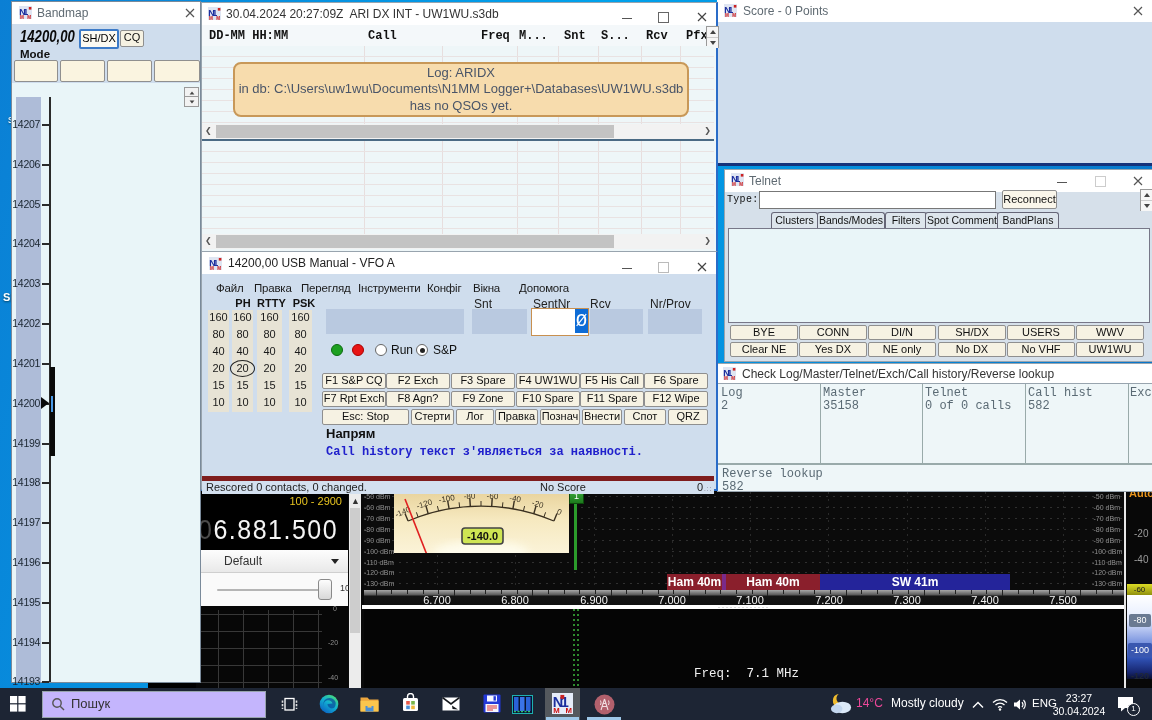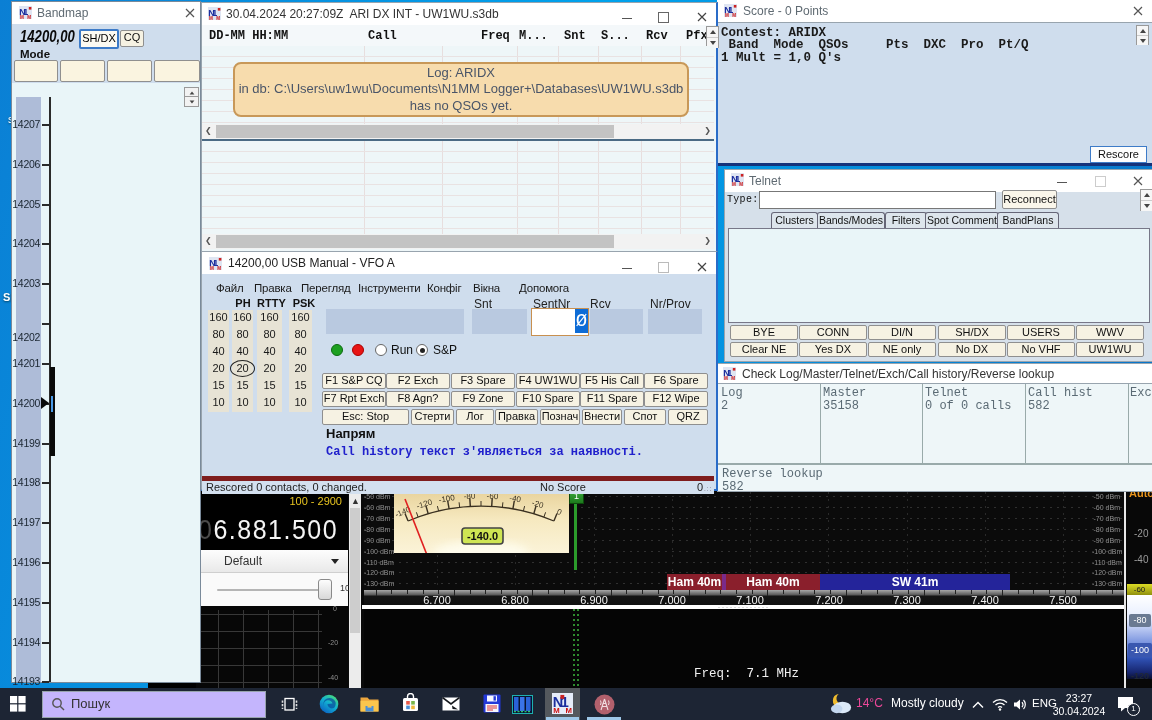--- a/index.html
+++ b/index.html
@@ -253,21 +253,21 @@
       <div class="freqlab" style="left:-5px;top:116px">14207</div>
       <div class="ab" style="left:30px;top:122px;width:7px;height:1.5px;background:#2a2a2a"></div>
       <div class="freqlab" style="left:-5px;top:156px">14206</div>
       <div class="ab" style="left:30px;top:162px;width:7px;height:1.5px;background:#2a2a2a"></div>
       <div class="freqlab" style="left:-5px;top:196px">14205</div>
       <div class="ab" style="left:30px;top:202px;width:7px;height:1.5px;background:#2a2a2a"></div>
       <div class="freqlab" style="left:-5px;top:235px">14204</div>
       <div class="ab" style="left:30px;top:241px;width:7px;height:1.5px;background:#2a2a2a"></div>
       <div class="freqlab" style="left:-5px;top:275px">14203</div>
       <div class="ab" style="left:30px;top:281px;width:7px;height:1.5px;background:#2a2a2a"></div>
-      <div class="freqlab" style="left:-5px;top:329px">14202</div>
+      <div class="freqlab" style="left:-5px;top:315px">14202</div>
       <div class="ab" style="left:30px;top:321px;width:7px;height:1.5px;background:#2a2a2a"></div>
       <div class="freqlab" style="left:-5px;top:355px">14201</div>
       <div class="ab" style="left:30px;top:361px;width:7px;height:1.5px;background:#2a2a2a"></div>
       <div class="freqlab" style="left:-5px;top:395px">14200</div>
       <div class="ab" style="left:30px;top:401px;width:7px;height:1.5px;background:#2a2a2a"></div>
       <div class="freqlab" style="left:-5px;top:435px">14199</div>
       <div class="ab" style="left:30px;top:441px;width:7px;height:1.5px;background:#2a2a2a"></div>
       <div class="freqlab" style="left:-5px;top:474px">14198</div>
       <div class="ab" style="left:30px;top:480px;width:7px;height:1.5px;background:#2a2a2a"></div>
       <div class="freqlab" style="left:-5px;top:514px">14197</div>
@@ -458,34 +458,20 @@
           <rect width="13" height="13" fill="#dfe5f2"></rect>
           <text x="0.3" y="8.8" font-size="9" font-weight="bold" fill="#1c2f9e" font-family="Liberation Sans" textLength="9">N1</text>
           <rect x="9.8" y="1" width="2.6" height="2.6" fill="#c22"></rect>
           <text x="1" y="12.6" font-size="4.6" font-weight="bold" fill="#c11" font-family="Liberation Sans" textLength="11">MM</text>
         </svg>
         <div class="ttx" style="left:26px">Score - 0 Points</div>
         <svg class="ab" style="left:416px;top:6px" width="10" height="10" viewBox="0 0 10 10">
           <path d="M1 1 L9 9 M9 1 L1 9" stroke="#555" stroke-width="1.2"></path>
         </svg>
       </div>
-      <div class="ab" style="left:0;top:22px;width:435px;height:138px;background:#cfdded;border-top:1px solid #98a4ae">
-        <div class="ab mono" style="left:4px;top:4px;font-size:12.5px;font-weight:bold;color:#1a1a1a;white-space:pre;line-height:12.3px">Contest: ARIDX
- Band  Mode  QSOs     Pts  DXC  Pro  Pt/Q
-1 Mult = 1,0 Q's</div>
-        <div class="ab" style="left:373px;top:123px;width:55px;height:15px;background:#fdfdfd;border:1px solid #3d7bc8;font-size:11px;text-align:center;line-height:15px;color:#111">Rescore</div>
-        <div class="sp" style="left:419px;top:2px;height:18px">
-          <div class="spc">
-            <div class="tu"></div>
-          </div>
-          <div class="spc" style="border-bottom:none">
-            <div class="td"></div>
-          </div>
-        </div>
-      </div>
     </div>
     <div class="ab" style="left:724px;top:169px;width:428px;height:191px;background:#d6e0ea;border:1px solid #98a4ae;z-index:2">
       <div class="tb">
         <svg class="ab" style="left:6px;top:3px" width="13" height="13" viewBox="0 0 13 13">
           <rect width="13" height="13" fill="#dfe5f2"></rect>
           <text x="0.3" y="8.8" font-size="9" font-weight="bold" fill="#1c2f9e" font-family="Liberation Sans" textLength="9">N1</text>
           <rect x="9.8" y="1" width="2.6" height="2.6" fill="#c22"></rect>
           <text x="1" y="12.6" font-size="4.6" font-weight="bold" fill="#c11" font-family="Liberation Sans" textLength="11">MM</text>
         </svg>
         <div class="ttx" style="left:24px">Telnet</div>

